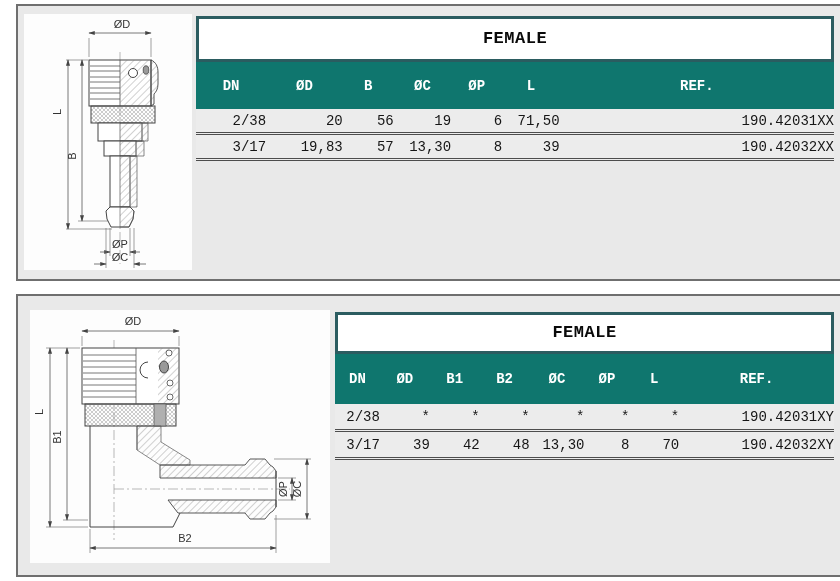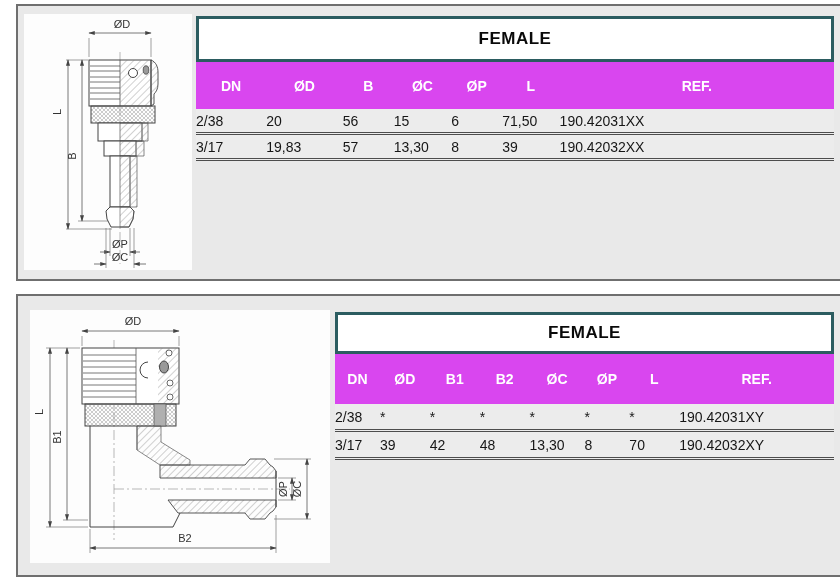--- a/index.html
+++ b/index.html
@@ -10,38 +10,38 @@
   }
   .panel{
     position:absolute;left:16px;width:828px;
     background:#e9e9e9;border:2px solid #6f6f6f;box-sizing:content-box;
   }
   #panel1{top:4px;height:273px;}
   #panel2{top:294px;height:279px;}
   .drawbox{position:absolute;background:#fdfdfd;}
   #draw1{left:6px;top:8px;width:168px;height:256px;}
   #draw2{left:12px;top:14px;width:300px;height:253px;}
-  .dtable{position:absolute;}
+  .dtable{position:absolute;font-family:Liberation Mono, monospace;}
   #table1{left:178px;top:10px;width:638px;}
   #table2{left:317px;top:16px;width:499px;}
   .dtitle{
     background:#ffffff;border:3px solid #2b5c60;text-align:center;
     font-weight:bold;font-size:17px;color:#0a0a0a;letter-spacing:.5px;
   }
   #table1 .dtitle{height:40px;line-height:40px;}
   #table2 .dtitle{height:36px;line-height:36px;}
   table{border-collapse:collapse;width:100%;table-layout:fixed;}
   th{
-    background:#d946ef;color:#ffffff;font-size:14px;font-weight:bold;
+    background:#0f766e;color:#ffffff;font-size:14px;font-weight:bold;
     text-align:center;padding:0;
   }
   #table1 th{height:47px;}
   #table2 th{height:50px;}
   td{
-    text-align:left;font-size:14px;color:#161616;background:#ececec;
+    text-align:right;font-size:14px;color:#161616;background:#ececec;
     border-bottom:3px double #4d4d4d;padding:0;
   }
   #table1 td{height:23px;}
   #table2 td{height:25px;}
   svg text{font-family:"Liberation Sans",sans-serif;font-size:11px;fill:#333;}
   .part{fill:#ffffff;stroke:#444;stroke-width:1;}
   .thin{stroke:#555;stroke-width:.8;fill:none;}
   .dim{stroke:#555;stroke-width:.8;fill:none;}
   .ext{stroke:#777;stroke-width:.7;fill:none;}
   .cl{stroke:#999;stroke-width:.7;fill:none;stroke-dasharray:10 3 2 3;}
@@ -156,21 +156,21 @@
           <th>ØP</th>
           <th>L</th>
           <th>REF.</th>
         </tr>
       </thead>
       <tbody>
         <tr>
           <td>2/38</td>
           <td>20</td>
           <td>56</td>
-          <td>15</td>
+          <td>19</td>
           <td>6</td>
           <td>71,50</td>
           <td>190.42031XX</td>
         </tr>
         <tr>
           <td>3/17</td>
           <td>19,83</td>
           <td>57</td>
           <td>13,30</td>
           <td>8</td>

